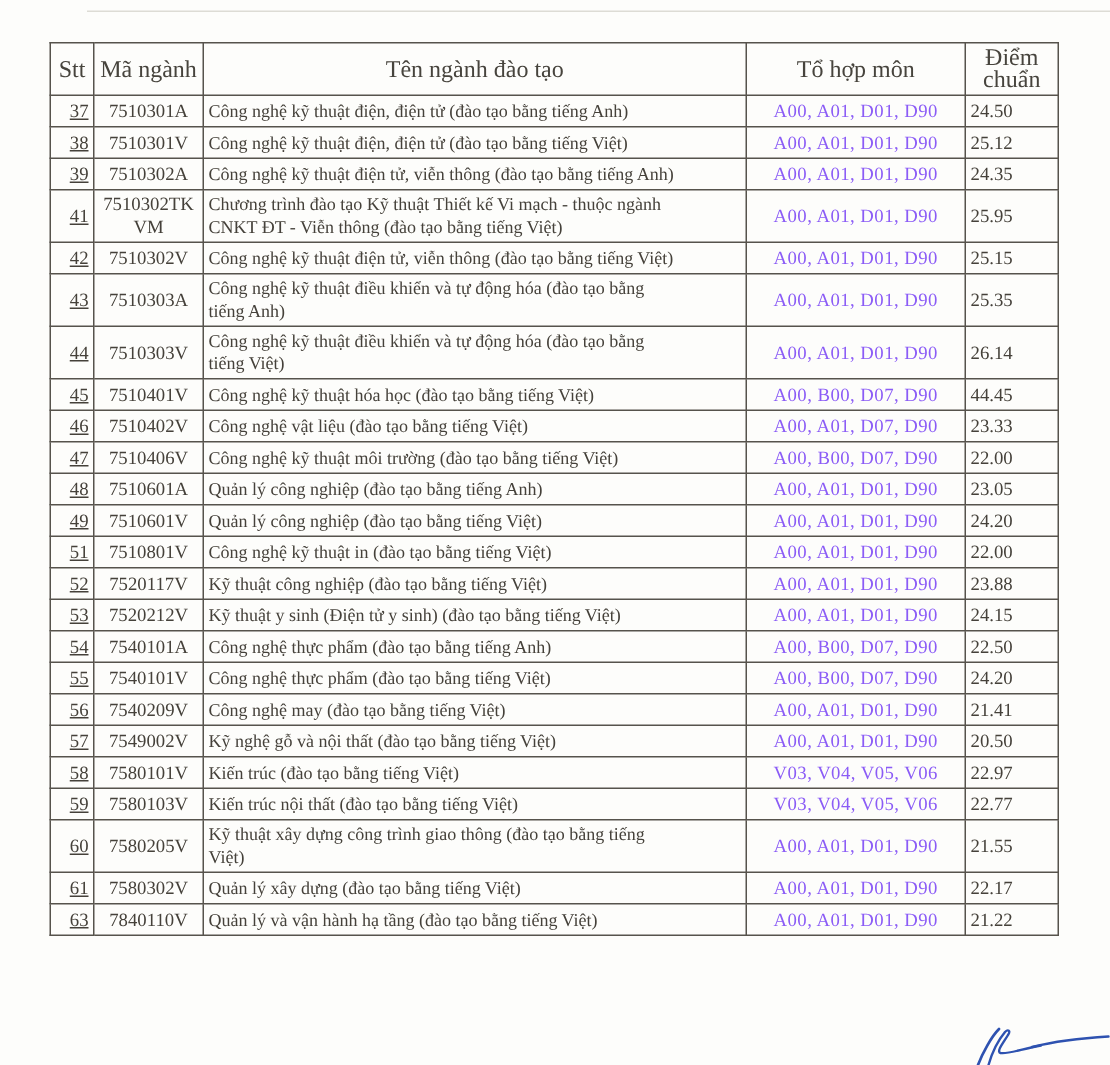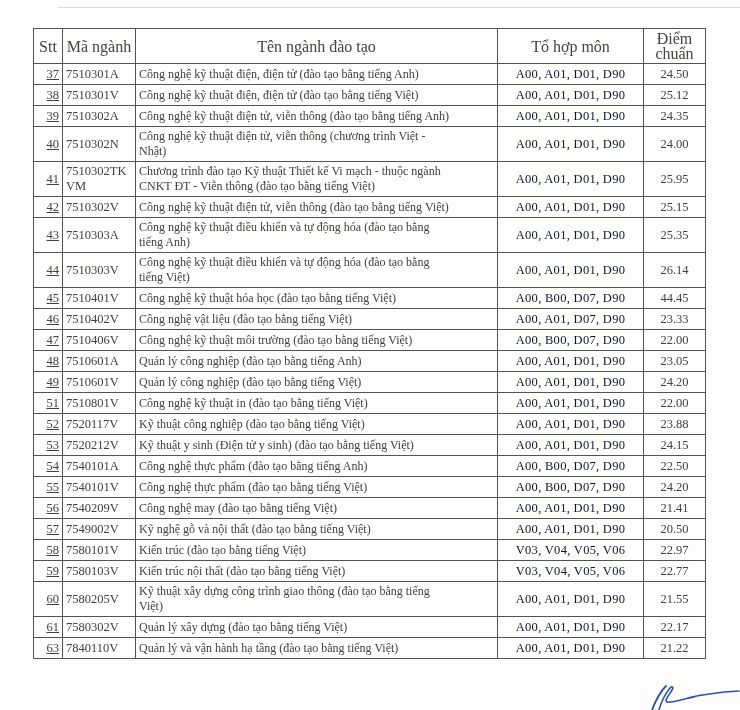--- a/index.html
+++ b/index.html
@@ -48,38 +48,38 @@
     white-space: pre-line;
     color: #47443d;
   }
   td.c-stt {
     text-align: right;
     padding-right: 2px;
     color: #45413a;
     text-decoration: underline;
   }
   td.c-code {
-    text-align: left;
+    text-align: center;
     white-space: pre-line;
     margin-left: 22px;
   }
   td.c-name {
     text-align: left;
     padding-left: 4px;
     white-space: pre-line;
     font-size: 12px;
     font-family: Liberation Serif, serif;
   }
   td.c-combo {
     text-align: center;
-    color: #0f172a;
+    color: #8b5cf6;
     letter-spacing: 0.3px;
   }
   td.c-score {
-    text-align: center;
+    text-align: left;
     padding-right: 7px;
   }
   tr.single td {
     height: 16px;
   }
   .signature {
     position: absolute;
     left: 638px;
     top: 682px;
     width: 102px;
@@ -129,28 +129,20 @@
     </tr>
 
     <tr class="single">
       <td class="c-stt">39</td>
       <td class="c-code">7510302A</td>
       <td class="c-name">Công nghệ kỹ thuật điện tử, viễn thông (đào tạo bằng tiếng Anh)</td>
       <td class="c-combo">A00, A01, D01, D90</td>
       <td class="c-score">24.35</td>
     </tr>
 
-    <tr class="double">
-      <td class="c-stt">40</td>
-      <td class="c-code">7510302N</td>
-      <td class="c-name">Công nghệ kỹ thuật điện tử, viễn thông (chương trình Việt -
-Nhật)</td>
-      <td class="c-combo">A00, A01, D01, D90</td>
-      <td class="c-score">24.00</td>
-    </tr>
 
     <tr class="double">
       <td class="c-stt">41</td>
       <td class="c-code">7510302TK
 VM</td>
       <td class="c-name">Chương trình đào tạo Kỹ thuật Thiết kế Vi mạch - thuộc ngành
 CNKT ĐT - Viễn thông (đào tạo bằng tiếng Việt)</td>
       <td class="c-combo">A00, A01, D01, D90</td>
       <td class="c-score">25.95</td>
     </tr>

